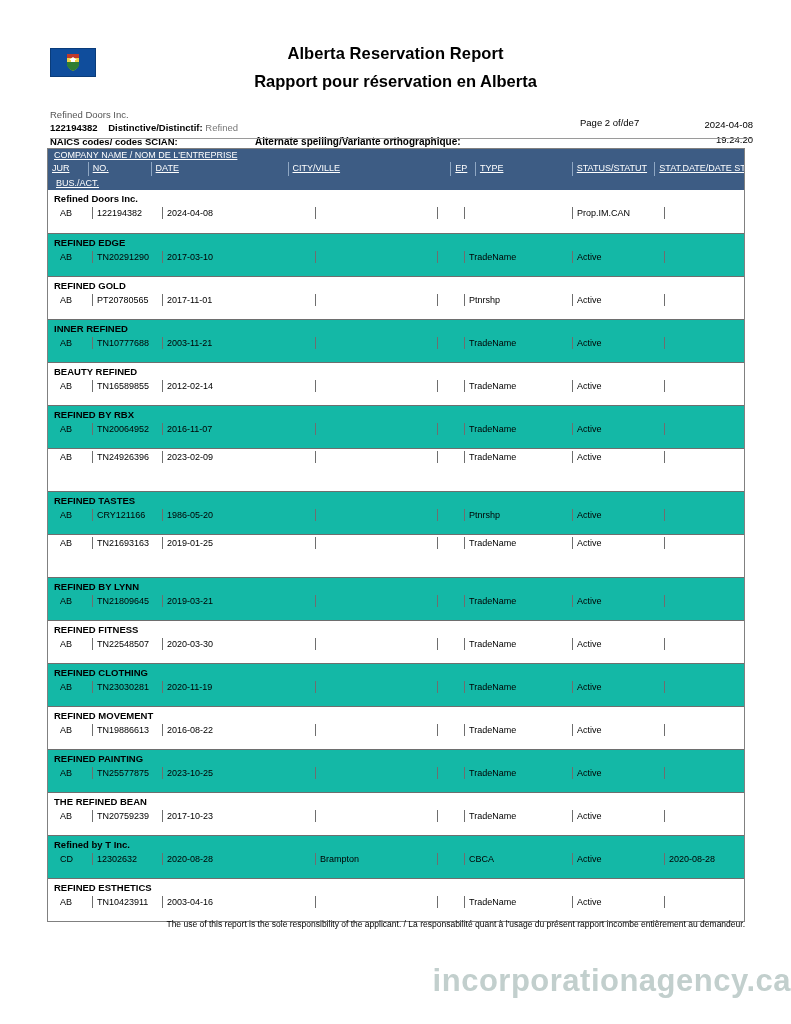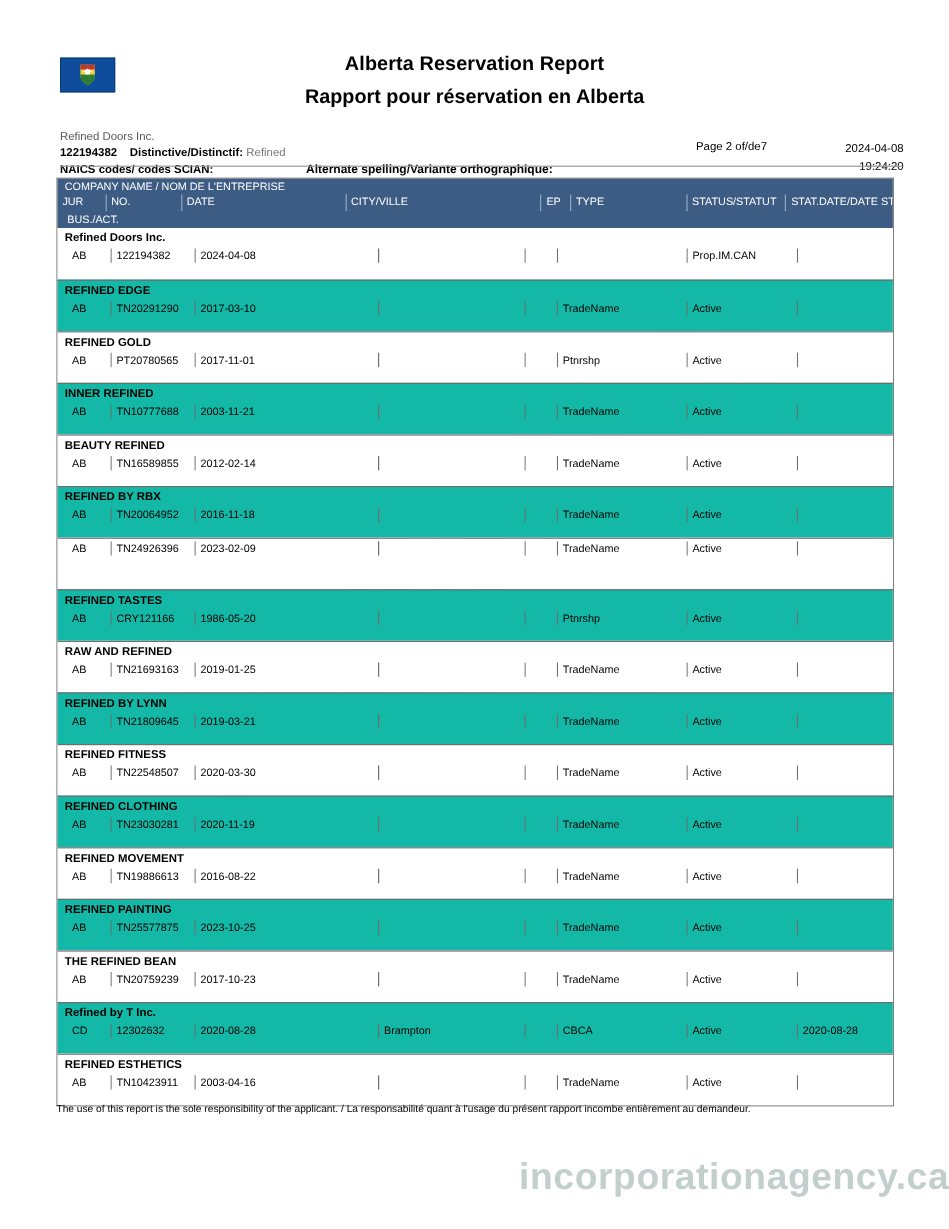--- a/index.html
+++ b/index.html
@@ -133,21 +133,21 @@
 
   
   .tbl {
     position: absolute;
     left: 47px; top: 148px;
     width: 698px;
     z-index: 10;
     border: 1px solid #808080;
   }
 
-  .thead { background: #3d5c84; color: #fff; }
+  .thead { background: #3d5c84; color: #fff; text-decoration: underline; }
   .th-row { display: flex; position: relative; height: 14px; }
   .th-row.r1 { height: 13px; }
   .th-cell {
     font-size: 9px;
     line-height: 13px;
     padding-left: 4px;
     white-space: nowrap;
     overflow: hidden;
     border-left: 1px solid #8fa7c3;
   }
@@ -207,21 +207,21 @@
   .h-city  { width: 182px; }
   .h-ep    { width: 27px; }
   .h-type  { width: 108px; }
   .h-stat  { width: 92px; }
   .h-sdate { width: 100px; }
 
   
   .foot { position: absolute; left: 47px; width: 698px; z-index: 10; }
   .foot-1 {
     top: 919px;
-    text-align: left;
+    text-align: right;
     font-size: 8.5px;
   }
 </style>
 </head>
 <body>
 
 <div class="page">
 
   <div class="wm-sample">
     <span>SAMPLE</span>
@@ -365,21 +365,21 @@
             <div class="cell c-type sep">TradeName</div>
             <div class="cell c-stat sep">Active</div>
             <div class="cell c-sdate sep"></div>
           </div>
         </div>
         <div class="row alt">
           <div class="row-name">REFINED BY RBX</div>
           <div class="row-cells">
             <div class="cell c-jur jur">AB</div>
             <div class="cell c-no sep">TN20064952</div>
-            <div class="cell c-date sep">2016-11-18</div>
+            <div class="cell c-date sep">2016-11-07</div>
             <div class="cell c-city sep"></div>
             <div class="cell c-ep sep"></div>
             <div class="cell c-type sep">TradeName</div>
             <div class="cell c-stat sep">Active</div>
             <div class="cell c-sdate sep"></div>
           </div>
         </div>
         <div class="row">
           <div class="row-cells">
             <div class="cell c-jur jur">AB</div>
@@ -399,21 +399,20 @@
             <div class="cell c-no sep">CRY121166</div>
             <div class="cell c-date sep">1986-05-20</div>
             <div class="cell c-city sep"></div>
             <div class="cell c-ep sep"></div>
             <div class="cell c-type sep">Ptnrshp</div>
             <div class="cell c-stat sep">Active</div>
             <div class="cell c-sdate sep"></div>
           </div>
         </div>
         <div class="row">
-          <div class="row-name">RAW AND REFINED</div>
           <div class="row-cells">
             <div class="cell c-jur jur">AB</div>
             <div class="cell c-no sep">TN21693163</div>
             <div class="cell c-date sep">2019-01-25</div>
             <div class="cell c-city sep"></div>
             <div class="cell c-ep sep"></div>
             <div class="cell c-type sep">TradeName</div>
             <div class="cell c-stat sep">Active</div>
             <div class="cell c-sdate sep"></div>
           </div>

